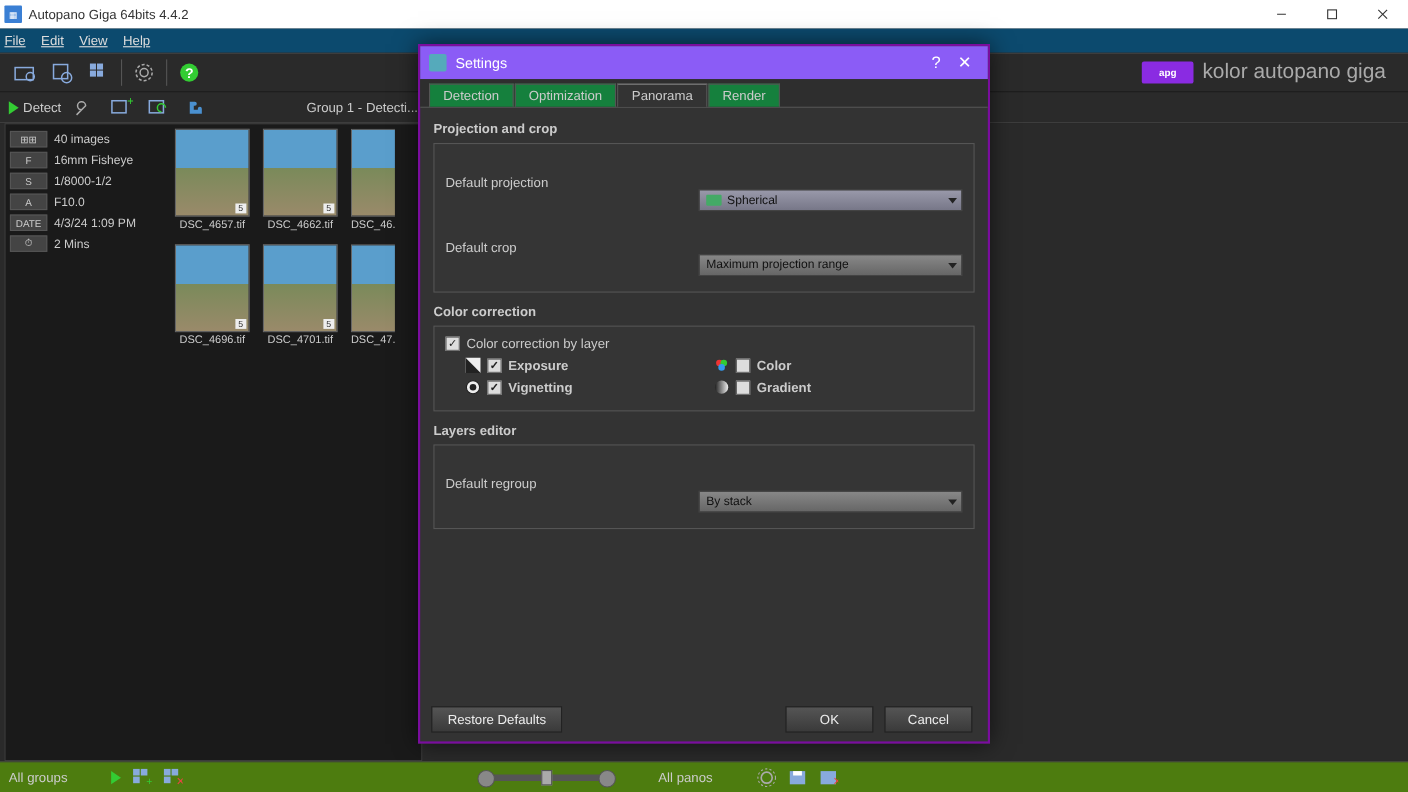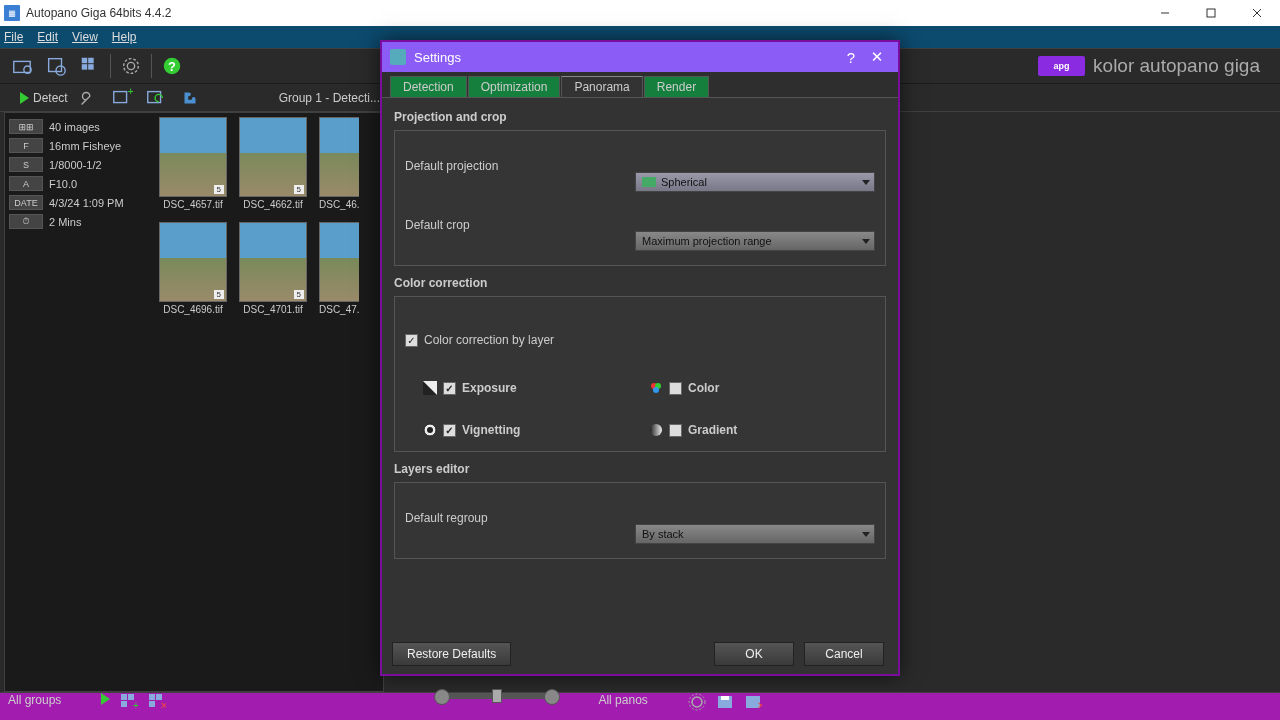--- a/index.html
+++ b/index.html
@@ -18,21 +18,21 @@
 
 
 .toolbar { height: 36px; background: #2a2a2a; border-top: 1px solid #404040; border-bottom: 1px solid #1a1a1a; display: flex; align-items: center; padding-left: 8px; gap: 6px; }
 .tool-btn { width: 28px; height: 28px; display: flex; align-items: center; justify-content: center; }
 .tool-btn svg { width: 22px; height: 22px; }
 
 .brand { margin-left: auto; margin-right: 20px; display: flex; align-items: center; color: #aaa; font-size: 19px; gap: 8px; }
 .brand-icon { width: 47px; height: 20px; background: #8a2be2; border-radius: 2px; display: flex; align-items: center; justify-content: center; color: #fff; font-size: 9px; font-weight: bold; }
 
 
-.subtoolbar { height: 28px; background: #2a2a2a; border-bottom: 1px solid #404040; display: flex; align-items: center; padding-left: 20px; gap: 6px; color: #ccc; font-size: 12px; }
+.subtoolbar { height: 28px; background: #2a2a2a; border-bottom: 1px solid #404040; display: flex; align-items: center; padding-left: 8px; gap: 6px; color: #ccc; font-size: 12px; }
 .detect-btn { display: flex; align-items: center; gap: 4px; }
 .play-icon { width: 0; height: 0; border-left: 9px solid #3c3; border-top: 6px solid transparent; border-bottom: 6px solid transparent; }
 .group-label { margin-left: auto; margin-right: 900px; }
 
 
 .main { position: absolute; top: 112px; left: 0; right: 0; bottom: 28px; background: #2a2a2a; display: flex; }
 
 
 .group-panel { width: 380px; background: #1a1a1a; border: 1px solid #404040; margin: 0 4px; padding: 4px; display: flex; }
 .meta-col { width: 150px; font-size: 11px; color: #ccc; }
@@ -60,36 +60,36 @@
 .section-title { font-weight: bold; color: #ccc; margin: 4px 0 6px 0; }
 .section-box { border: 1px solid #555; padding: 8px 10px; margin-bottom: 10px; background: #353535; }
 
 .field-row { display: flex; align-items: center; margin-bottom: 6px; }
 .field-label { width: 230px; }
 .dropdown { flex: 1; height: 20px; background: linear-gradient(#888, #666); border: 1px solid #444; display: flex; align-items: center; padding: 0 6px; font-size: 11px; color: #111; position: relative; margin-top: 33px; }
 .dropdown.selected { background: linear-gradient(#99a, #778); }
 .dropdown .arrow { position: absolute; right: 4px; width: 0; height: 0; border-left: 4px solid transparent; border-right: 4px solid transparent; border-top: 5px solid #222; }
 .dropdown .proj-icon { width: 14px; height: 10px; background: #4a6; margin-right: 5px; border-radius: 1px; }
 
-.check-row { display: flex; align-items: center; margin-bottom: 6px; gap: 6px; margin-top: 28px; }
+.check-row { display: flex; align-items: center; margin-bottom: 6px; gap: 6px; }
 .checkbox { width: 13px; height: 13px; background: #ddd; border: 1px solid #666; display: flex; align-items: center; justify-content: center; font-size: 10px; color: #222; }
 .checkbox.checked::after { content: "✓"; }
 .little-icon { width: 14px; height: 14px; }
 .cc-two-col { display: flex; }
 .cc-col { width: 50%; font-weight: bold; }
 .indent { margin-left: 18px; }
 
 
 .dialog-footer { position: absolute; bottom: 8px; left: 10px; right: 14px; display: flex; gap: 10px; }
 .dlg-btn { height: 24px; padding: 0 14px; background: linear-gradient(#555, #3a3a3a); border: 1px solid #222; color: #eee; font-size: 12px; display: flex; align-items: center; justify-content: center; cursor: pointer; }
 .dlg-spacer { flex: 1; }
 .dlg-btn.wide { min-width: 80px; }
 
 
-.statusbar { position: absolute; bottom: 0; left: 0; right: 0; height: 28px; background: #a21caf; border-top: 1px solid #404040; display: flex; padding: 0 8px; color: #ccc; font-size: 12px; gap: 10px; }
+.statusbar { position: absolute; bottom: 0; left: 0; right: 0; height: 28px; background: #4d7c0f; border-top: 1px solid #404040; display: flex; align-items: center; padding: 0 8px; color: #ccc; font-size: 12px; gap: 10px; }
 .sb-icon { width: 18px; height: 18px; }
 .zoom-slider { width: 110px; height: 6px; background: #555; border-radius: 3px; position: relative; margin: 0 6px; }
 .zoom-slider::before, .zoom-slider::after { content: ""; position: absolute; width: 14px; height: 14px; background: #888; border-radius: 50%; top: -4px; border: 1px solid #555; }
 .zoom-slider::before { left: -8px; }
 .zoom-slider::after { right: -8px; }
 .zoom-thumb { position: absolute; width: 10px; height: 14px; background: #aaa; top: -4px; left: 50px; border: 1px solid #555; }
 .sb-sep { flex: 0 0 20px; }
 </style>
 </head>
 <body>

